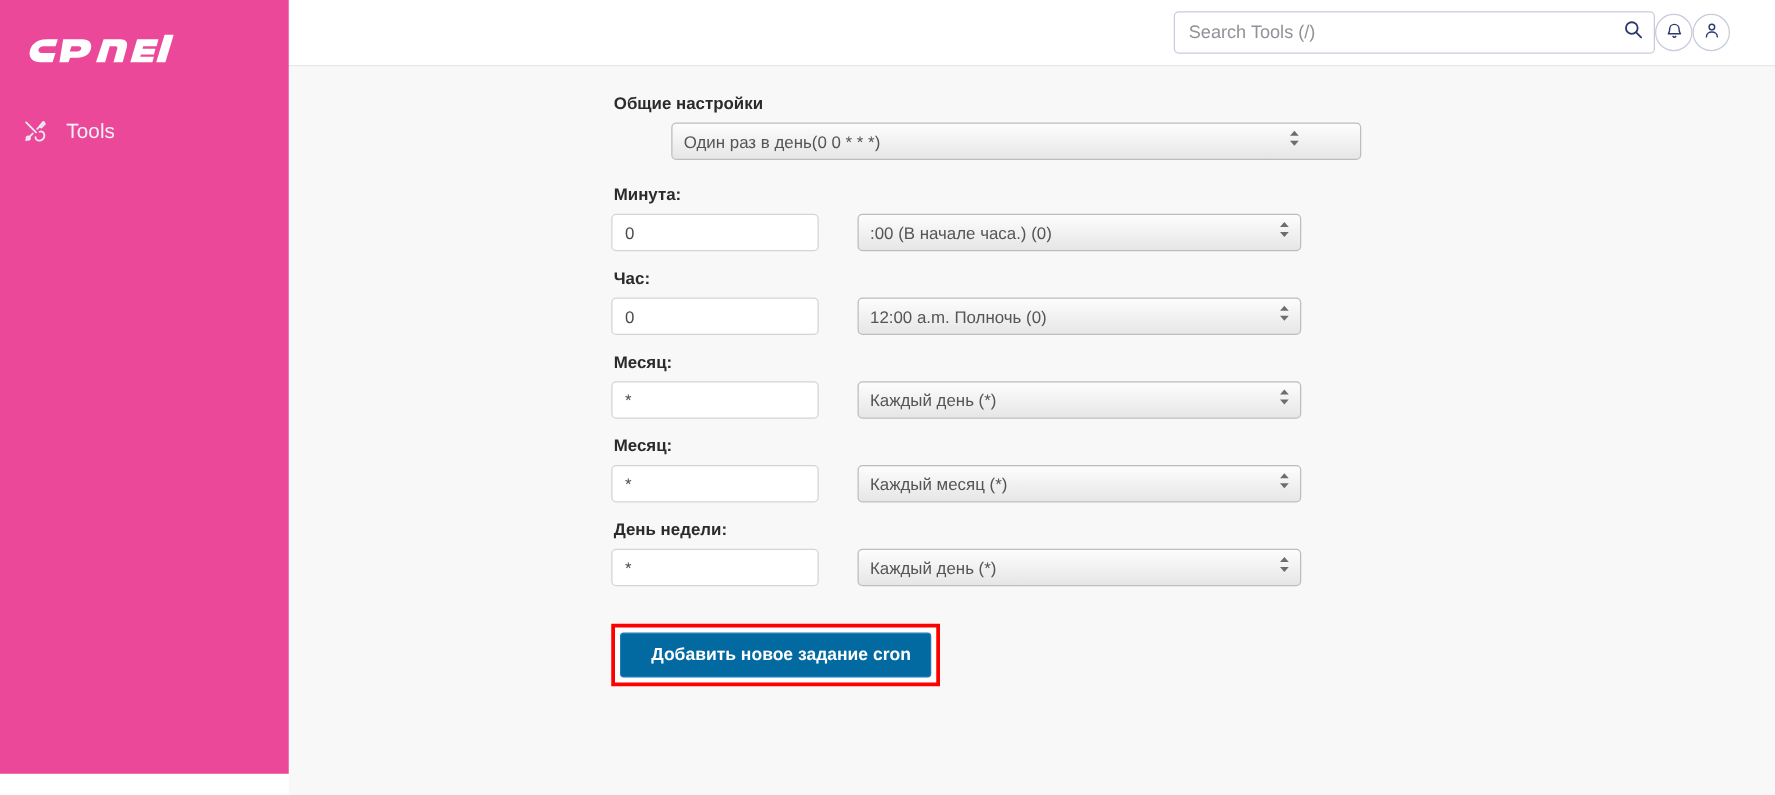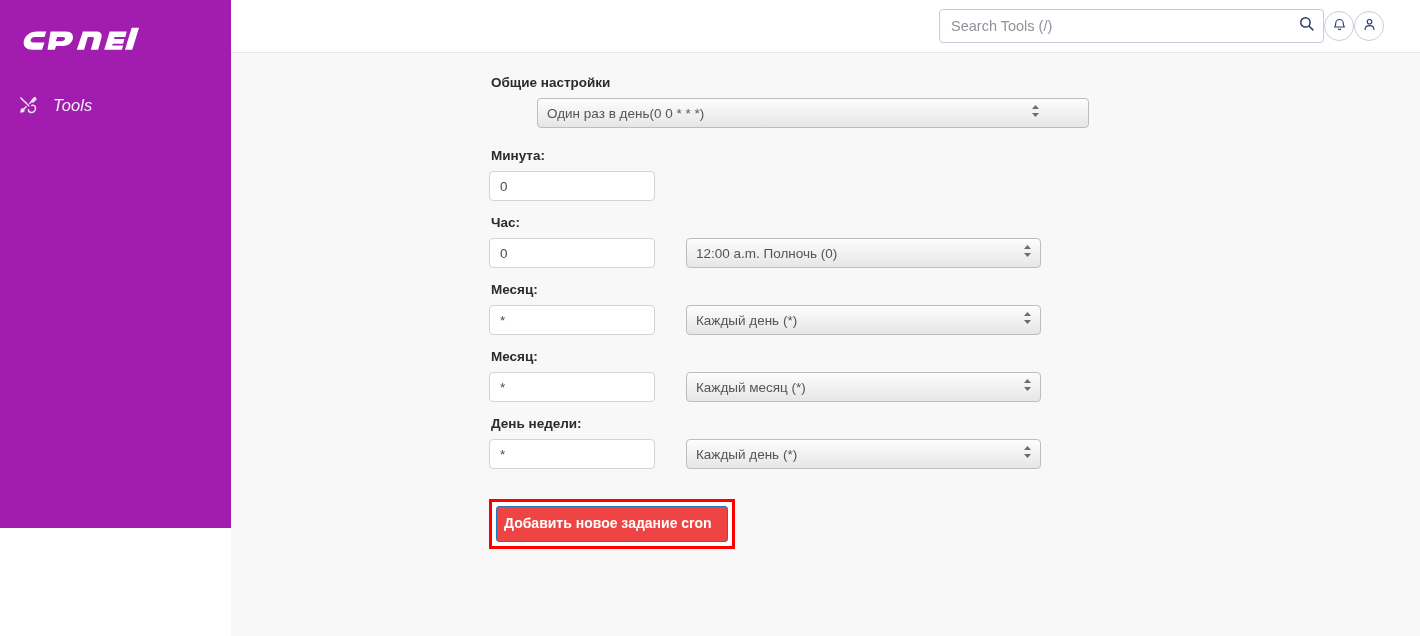--- a/index.html
+++ b/index.html
@@ -14,24 +14,23 @@
   .app {
     display: flex;
     width: 1420px;
     height: 636px;
   }
 
   
   .sidebar {
     width: 231px;
     min-width: 231px;
-    height: 528px;
-    background: #a21caf;
+    height: 619px;
+    background: #ec4899;
     position: relative;
-    font-style: italic;
   }
   .logo-wrap {
     padding: 25px 0 0 17px;
     height: 72px;
   }
   .logo {
     display: block;
     width: 122px;
     height: 30px;
   }
@@ -189,27 +188,27 @@
 
   .btn-highlight {
     display: inline-block;
     border: 3px solid #fe0000;
     padding: 4px;
     background: #fff;
     margin-top: 16px;
   }
   .cp-button {
     display: block;
-    background: #ef4444;
+    background: #0369a1;
     border: 1px solid #1c79bb;
     border-radius: 3px;
     color: #ffffff;
     font-size: 14px;
     font-weight: bold;
-    padding: 9px 15px 10px 7px;
+    padding: 9px 15px 10px 24px;
     cursor: pointer;
     font-family: "Liberation Sans", "DejaVu Sans", sans-serif;
     line-height: 15px;
   }
 </style>
 </head>
 <body>
 
 <div class="app">
 
@@ -292,20 +291,31 @@
           </span>
         </div>
 
         
         <div>
 
           <div>
             <div class="field-label">Минута:</div>
             <div class="row">
               <input class="cp-text" type="text" value="0" style="">
+              <span class="select-wrap">
+                <select class="cp-select sel-sub">
+                  <option>:00 (В начале часа.) (0)</option>
+                </select>
+                <span class="spinner">
+                  <svg width="9" height="14" viewBox="0 0 9 14">
+                      <path d="M4.5 1 L8 5 L1 5 Z" fill="#6d6d6d"></path>
+                      <path d="M4.5 13 L1 9 L8 9 Z" fill="#6d6d6d"></path>
+                    </svg>
+                </span>
+              </span>
             </div>
           </div>
 
           <div>
             <div class="field-label">Час:</div>
             <div class="row">
               <input class="cp-text" type="text" value="0" style="">
               <span class="select-wrap">
                 <select class="cp-select sel-sub">
                   <option>12:00 a.m. Полночь (0)</option>

